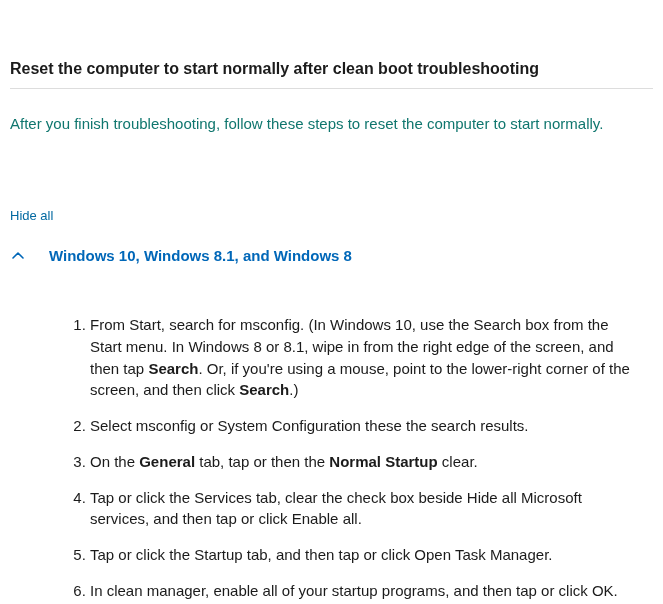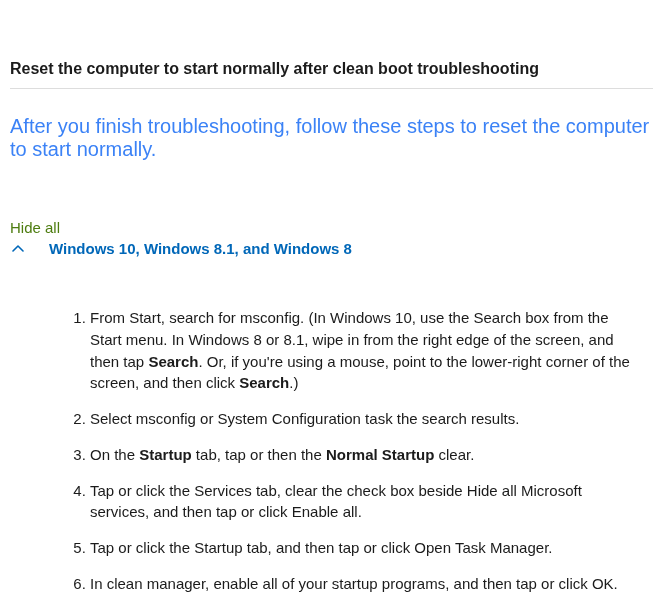--- a/index.html
+++ b/index.html
@@ -11,30 +11,30 @@
       padding: 0 10px 30px 10px;
     }
     h2.section-title {
       font-size: 16px;
       font-weight: 700;
       padding: 60px 0 10px 0;
       border-bottom: 1px solid #ddd;
       margin-bottom: 26px;
     }
     p.intro {
-      font-size: 20px;
-      color: #3b82f6;
-      margin-bottom: 58px;
+      font-size: 15px;
+      color: #0f766e;
+      margin-bottom: 74px;
     }
     a.hide-all {
-      color: #4d7c0f;
-      font-size: 15px;
+      color: #0369a1;
+      font-size: 13px;
       text-decoration: none;
       display: inline-block;
-      margin-bottom: 4px;
+      margin-bottom: 24px;
       cursor: pointer;
     }
     .accordion-header {
       display: flex;
       align-items: center;
       gap: 23px;
       cursor: pointer;
       margin-bottom: 50px;
     }
     .chevron {
@@ -81,24 +81,24 @@
       </svg>
   </span>
   <span class="accordion-title">Windows 10, Windows 8.1, and Windows 8</span>
 </div>
 
 <ol class="steps">
   <li>
     <span>From Start, search for msconfig. (In Windows 10, use the Search box from the Start menu. In Windows 8 or 8.1, wipe in from the right edge of the screen, and then tap </span><span class="b">Search</span><span>. Or, if you're using a mouse, point to the lower-right corner of the screen, and then click </span><span class="b">Search</span><span>.)</span>
   </li>
   <li>
-    <span>Select msconfig or System Configuration task the search results.</span>
+    <span>Select msconfig or System Configuration these the search results.</span>
   </li>
   <li>
-    <span>On the </span><span class="b">Startup</span><span> tab, tap or then the </span><span class="b">Normal Startup</span><span> clear.</span>
+    <span>On the </span><span class="b">General</span><span> tab, tap or then the </span><span class="b">Normal Startup</span><span> clear.</span>
   </li>
   <li>
     <span>Tap or click the Services tab, clear the check box beside Hide all Microsoft services, and then tap or click Enable all.</span>
   </li>
   <li>
     <span>Tap or click the Startup tab, and then tap or click Open Task Manager.</span>
   </li>
   <li>
     <span>In clean manager, enable all of your startup programs, and then tap or click OK.</span>
   </li>

